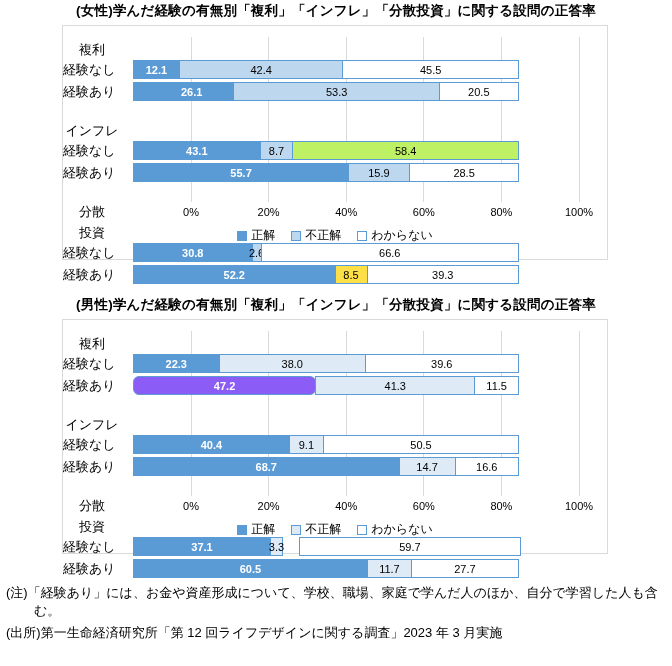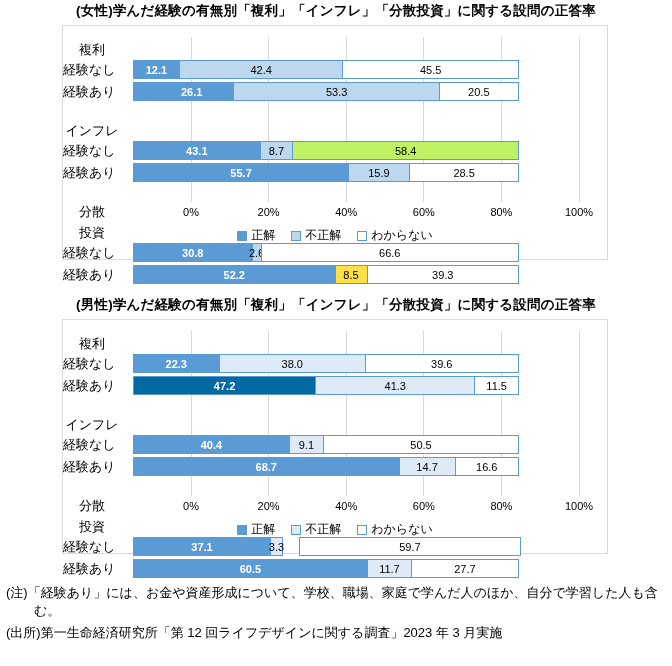--- a/index.html
+++ b/index.html
@@ -227,21 +227,21 @@
                   <span>38.0</span>
                 </div>
                 <div class="seg s2" style="width: 39.6%; background: rgb(255, 255, 255); color: rgb(0, 0, 0);">
                   <span>39.6</span>
                 </div>
               </div>
             </div>
             <div class="srow">
               <div class="sublabel">経験あり</div>
               <div class="bar">
-                <div class="seg s0" style="width: 47.2%; background: #0369a1; border-color: rgb(91, 155, 213); color: rgb(255, 255, 255);">
+                <div class="seg s0" style="width: 47.2%; background: #8b5cf6; border-color: rgb(91, 155, 213); color: rgb(255, 255, 255); border-radius: 6px;">
                   <span>47.2</span>
                 </div>
                 <div class="seg s1" style="width: 41.3%; background: rgb(222, 235, 247); color: rgb(0, 0, 0);">
                   <span>41.3</span>
                 </div>
                 <div class="seg s2" style="width: 11.5%; background: rgb(255, 255, 255); color: rgb(0, 0, 0);">
                   <span>11.5</span>
                 </div>
               </div>
             </div>

